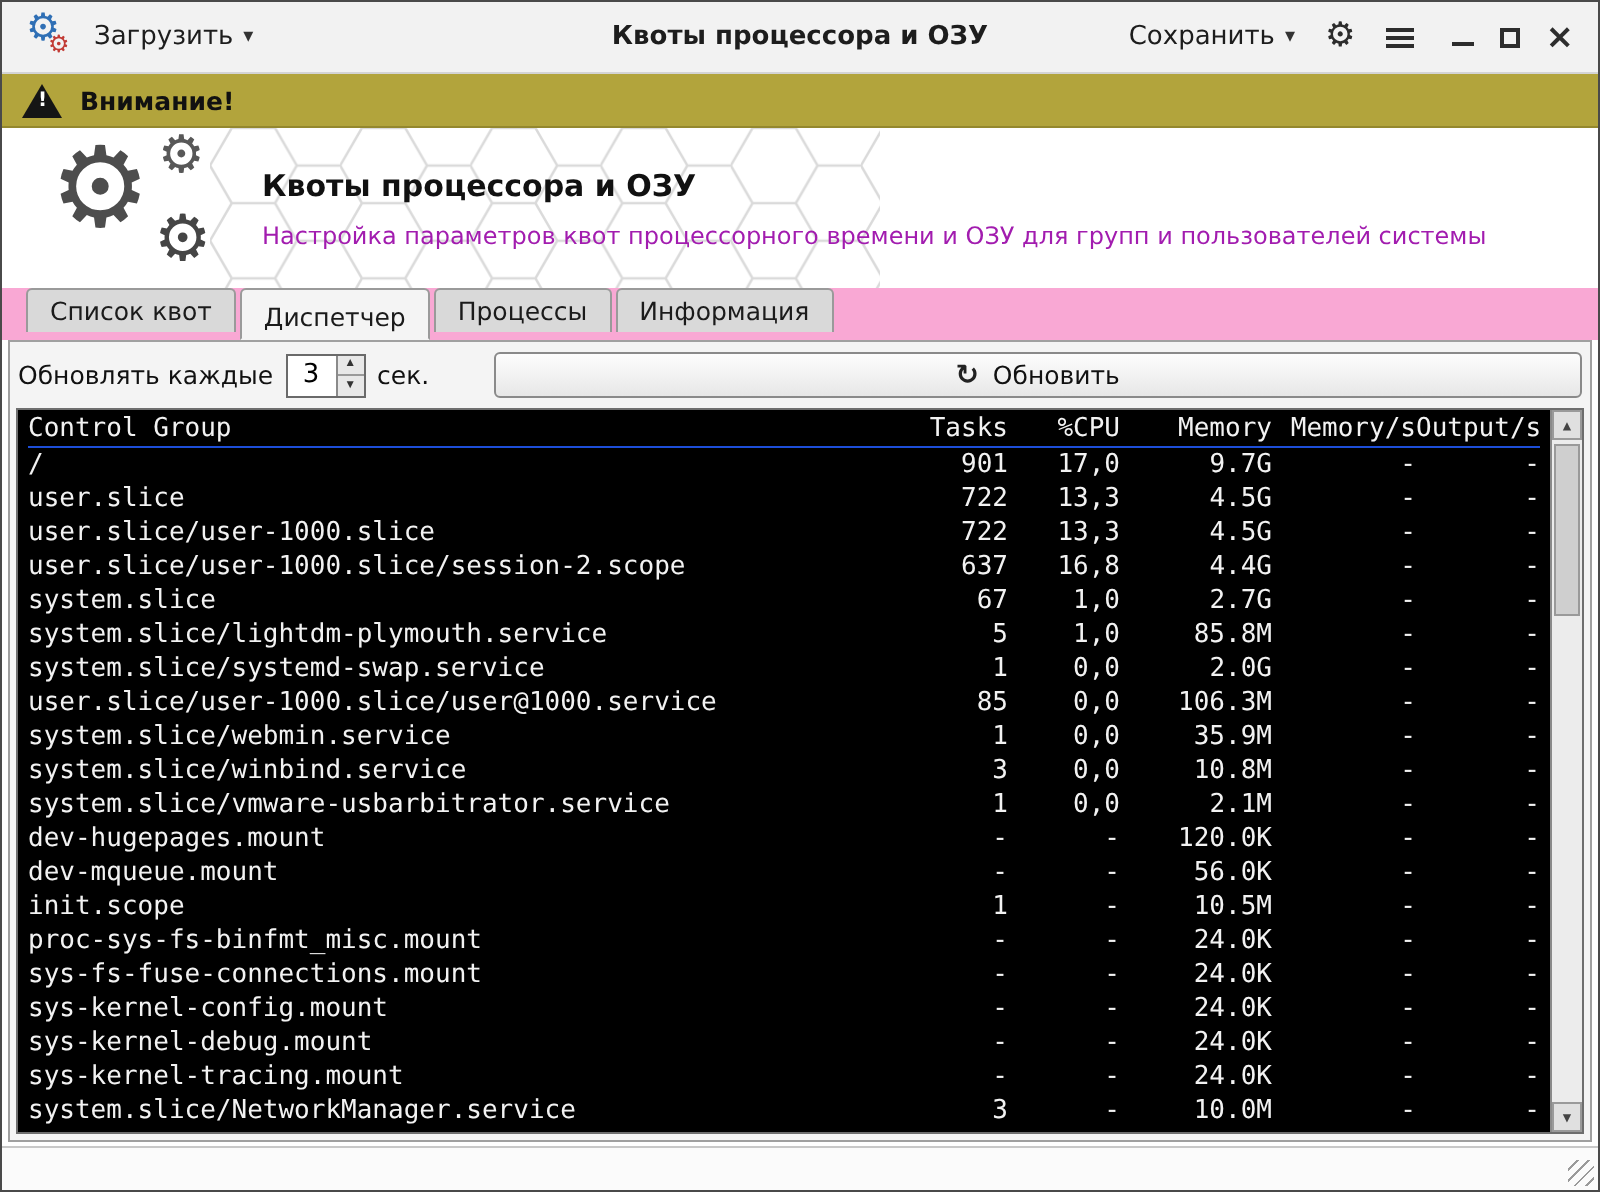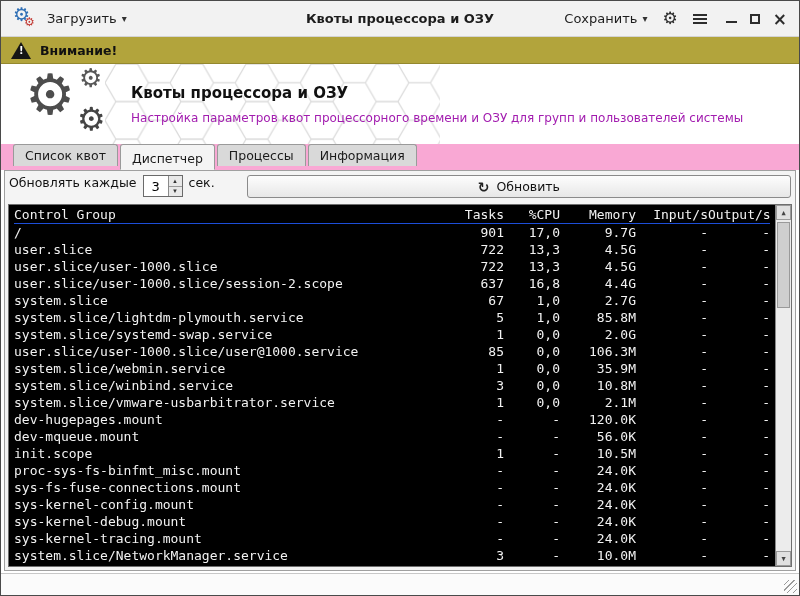--- a/index.html
+++ b/index.html
@@ -41,21 +41,21 @@
   .header-title { font-size:15px; font-weight:bold; color:#111; margin-bottom:9px; }
   .header-sub { font-size:12px; color:#a21caf; }
 
   
   .tabs { height:26px; flex:0 0 26px; background:#f9a8d4; display:flex; padding-left:12px; position:relative; z-index:2; }
   .tab { background:#d9d9d9; border:1px solid #9a9a9a; border-bottom:none; border-radius:3px 3px 0 0; padding:3px 11px 4px; font-size:12.5px; color:#1b1b1b; margin-right:2px; cursor:pointer; height:22px; }
   .tab.active { background:#f4f4f4; height:26px; padding-top:6px; margin-bottom:-1px; border-bottom:1px solid #f4f4f4; }
 
   
   .panel { flex:1; margin:0 3px; border:1px solid #a0a0a0; background:#f4f4f4; display:flex; flex-direction:column; padding:3px; min-height:0; }
-  .toolbar { height:25px; flex:0 0 25px; display:flex; gap:6px; margin:1px 1px 4px; font-size:12.5px; color:#111; }
+  .toolbar { height:25px; flex:0 0 25px; display:flex; align-items:center; gap:6px; margin:1px 1px 4px; font-size:12.5px; color:#111; }
   .spin { display:inline-flex; border:1px solid #6a6a6a; background:#fff; height:22px; align-items:stretch; }
   .spin input { width:24px; border:none; outline:none; text-align:center; font-size:13px; font-family:inherit; background:#fff; }
   .spin-btns { display:flex; flex-direction:column; border-left:1px solid #8a8a8a; }
   .spin-btn { flex:1; width:13px; background:#e8e8e8; border:none; font-size:6px; line-height:1; color:#333; cursor:pointer; padding:0; }
   .spin-btn + .spin-btn { border-top:1px solid #9a9a9a; }
   .refresh-btn { flex:1; margin-left:26px; height:23px; border:1px solid #8a8a8a; border-radius:3px; background:linear-gradient(#fdfdfd,#e7e7e7); font-size:12.5px; color:#111; display:flex; align-items:center; justify-content:center; gap:7px; cursor:pointer; font-family:inherit; }
   .refresh-btn .ric { font-size:14px; font-weight:bold; color:#222; line-height:1; }
 
   
   .terminal { flex:1; background:#000; border:1px solid #6e6e6e; position:relative; overflow:hidden; font-family:"DejaVu Sans Mono","Liberation Mono",monospace; font-size:13px; color:#f2f2f2; padding:1px 21px 0 5px; min-height:0; }
@@ -157,21 +157,21 @@
         <span>Обновить</span>
       </button>
     </div>
 
     <div class="terminal">
       <div class="thead">
           <span class="cell c0">Control Group</span>
           <span class="cell c1">Tasks</span>
           <span class="cell c2">%CPU</span>
           <span class="cell c3">Memory</span>
-          <span class="cell c4">Input/s</span>
+          <span class="cell c4">Memory/s</span>
           <span class="cell c5">Output/s</span>
         </div>
       <div>
           <div class="trow">
             <span class="cell c0">/</span>
             <span class="cell c1">901</span>
             <span class="cell c2">17,0</span>
             <span class="cell c3">9.7G</span>
             <span class="cell c4">-</span>
             <span class="cell c5">-</span>

